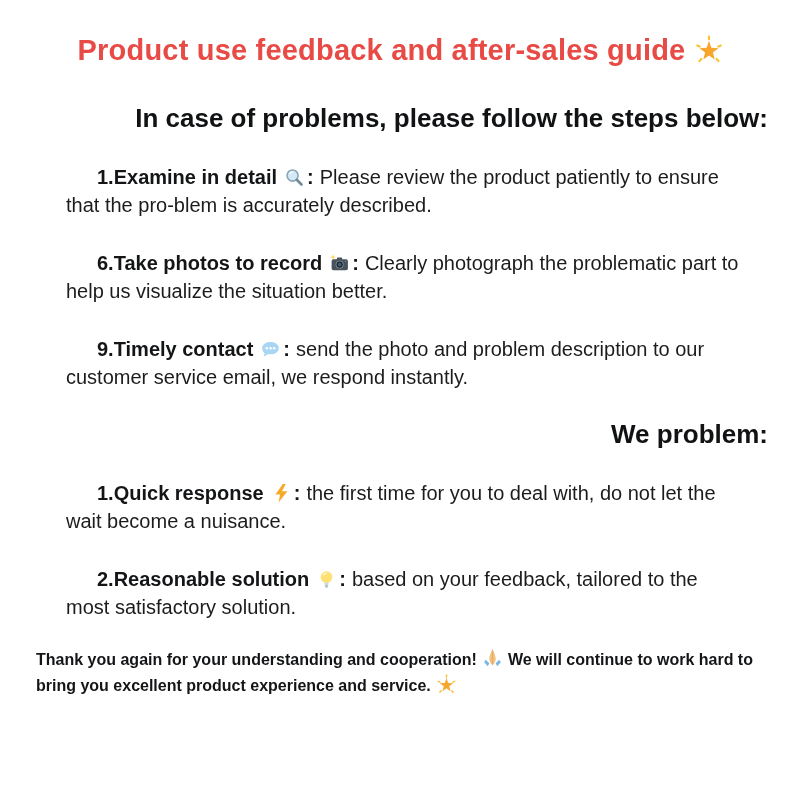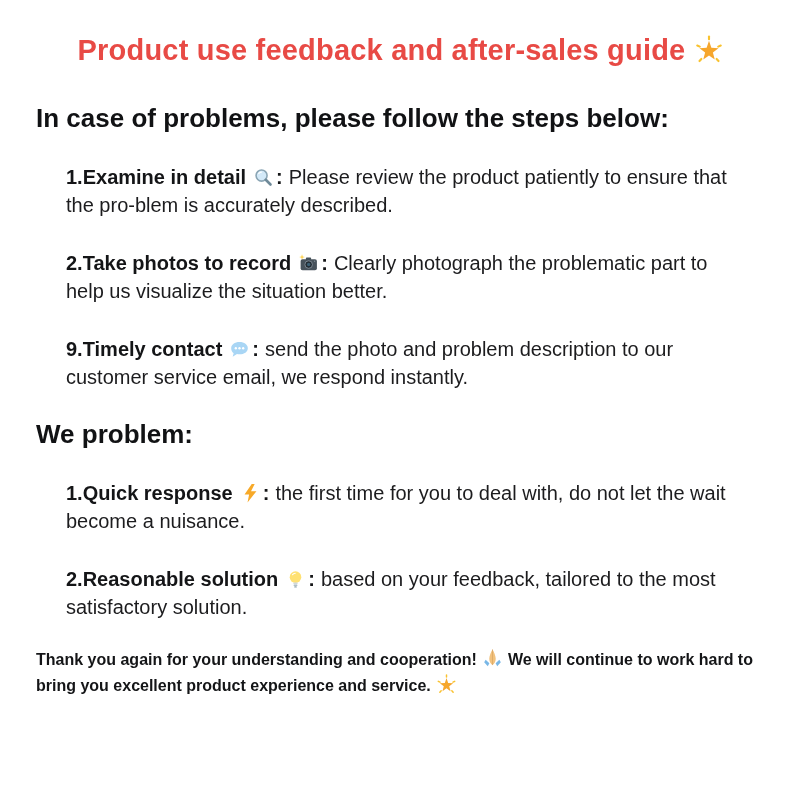--- a/index.html
+++ b/index.html
@@ -18,30 +18,31 @@
     color:#e84a45;
     line-height:40px;
     letter-spacing:.2px;
   }
   .section-heading{
     margin:33px 0 0 0;
     font-size:26px;
     font-weight:700;
     color:#111214;
     line-height:30px;
+    text-align:right;
   }
   .section-heading.second{margin-top:28px;}
   .items{padding:0 28px 0 30px;}
   .item{
     margin:30px 0 0 0;
     font-size:20px;
     line-height:28px;
     color:#1c1c1e;
   }
-  .item strong{font-weight:700;color:#141517;}
+  .item strong{font-weight:700;color:#141517;margin-left:31px;}
   .item-text{margin-left:6px;}
   .closing{
     margin:26px 0 0 0;
     font-size:16px;
     font-weight:700;
     line-height:26px;
     color:#141517;
   }
   .emoji{
     display:inline-block;
@@ -72,21 +73,21 @@
   <h2 class="section-heading">In case of problems, please follow the steps below:</h2>
 
   <div class="items">
 
     <p class="item"><strong><span>1.Examine in detail</span><span class="emoji"><svg viewBox="0 0 24 24">
           <circle cx="9.8" cy="9.8" r="6.3" fill="#d3e9f8" stroke="#8aa5b4" stroke-width="1.8"></circle>
           <path d="M14.6 14.6 L20 20" stroke="#6f8a99" stroke-width="3" stroke-linecap="round"></path>
           <path d="M6.6 7.4a4.2 4.2 0 0 1 3-1.6" stroke="#ffffff" stroke-width="1.4" fill="none" stroke-linecap="round"></path>
         </svg></span><span>:</span></strong><span class="item-text">Please review the product patiently to ensure that the pro-blem is accurately described.</span></p>
 
-    <p class="item"><strong><span>2.Take photos to record</span><span class="emoji"><svg viewBox="0 0 24 24">
+    <p class="item"><strong><span>6.Take photos to record</span><span class="emoji"><svg viewBox="0 0 24 24">
           <path d="M4.6 1.4 L5.4 3.9 L7.9 4.7 L5.4 5.5 L4.6 8 L3.8 5.5 L1.3 4.7 L3.8 3.9 Z" fill="#ffd34e"></path>
           <rect x="3" y="7" width="18.6" height="12.6" rx="2.2" fill="#47525b"></rect>
           <rect x="9" y="5.2" width="6" height="3" rx="1" fill="#47525b"></rect>
           <circle cx="12.2" cy="13.2" r="4.3" fill="#232c33" stroke="#8d9aa5" stroke-width="0.9"></circle>
           <circle cx="12.2" cy="13.2" r="2" fill="#3c6075"></circle>
           <circle cx="19" cy="9.4" r="0.8" fill="#7d8a94"></circle>
         </svg></span><span>:</span></strong><span class="item-text">Clearly photograph the problematic part to help us visualize the situation better.</span></p>
 
     <p class="item"><strong><span>9.Timely contact</span><span class="emoji"><svg viewBox="0 0 24 24">
           <path d="M12 3.5c5.5 0 9.5 3 9.5 7s-4 7-9.5 7c-1 0-2-.1-2.9-.3L4.2 20.2l1.1-4C3.4 14.9 2.5 12.8 2.5 10.5c0-4 4-7 9.5-7z" fill="#a9d6f5"></path>

